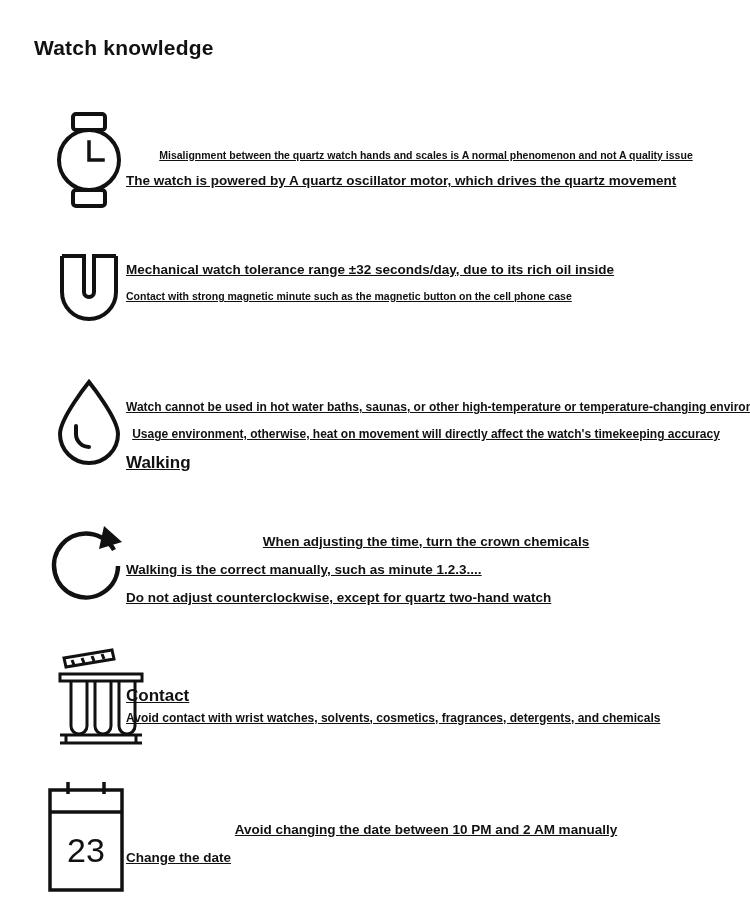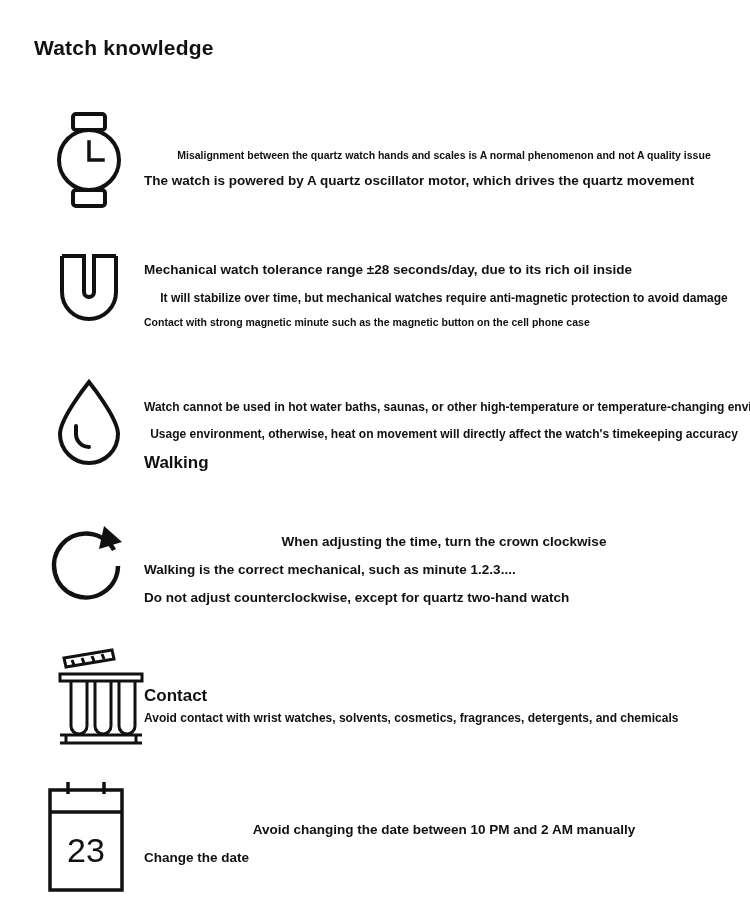--- a/index.html
+++ b/index.html
@@ -41,23 +41,24 @@
     left: 46px;
     top: 0;
     width: 100px;
     height: 100px;
   }
   .icon-box svg {
     display: block;
   }
   .lines {
     position: absolute;
-    left: 144px;
+    left: 126px;
     top: 0;
     width: 600px;
+    text-decoration: underline;
   }
   .line {
     display: block;
     white-space: nowrap;
     color: #111111;
   }
   
   .t-sm { font-size: 10.5px; font-weight: bold; line-height: 1.5; }
   .t-md { font-size: 12px; font-weight: bold; line-height: 1.5; }
   .t-lg { font-size: 13.5px; font-weight: bold; line-height: 1.55; }
@@ -91,22 +92,21 @@
   <div class="section" style="top:248px;">
     <div class="icon-box">
       <svg width="86" height="80" viewBox="0 0 86 80">
         <path d="M16 8 L16 44 A27 27 0 0 0 70 44 L70 8" fill="none" stroke="#111" stroke-width="4"></path>
         <path d="M16 8 L38 8 L38 20" fill="none" stroke="#111" stroke-width="4"></path>
         <path d="M70 8 L48 8 L48 20" fill="none" stroke="#111" stroke-width="4"></path>
         <path d="M38 20 L38 44 A5 5 0 0 0 48 44 L48 20" fill="none" stroke="#111" stroke-width="4"></path>
       </svg>
     </div>
     <div class="lines" style="top:12px;">
-      <span class="line t-lg a-left">Mechanical watch tolerance range ±28 seconds/day, due to its rich oil inside</span>
-      <span class="line t-md a-center" style="margin-top:8px;">It will stabilize over time, but mechanical watches require anti-magnetic protection to avoid damage</span>
+      <span class="line t-lg a-left">Mechanical watch tolerance range ±32 seconds/day, due to its rich oil inside</span>
       <span class="line t-sm a-left" style="margin-top:8px;">Contact with strong magnetic minute such as the magnetic button on the cell phone case</span>
     </div>
   </div>
 
   <div class="section" style="top:376px;">
     <div class="icon-box">
       <svg width="86" height="92" viewBox="0 0 86 92">
         <path d="M43 6 C43 6 14 42 14 58 A29 29 0 0 0 72 58 C72 42 43 6 43 6 Z" fill="none" stroke="#111" stroke-width="4"></path>
         <path d="M30 50 L30 58 A13 13 0 0 0 43 71" fill="none" stroke="#111" stroke-width="4" stroke-linecap="round"></path>
       </svg>
@@ -119,22 +119,22 @@
   </div>
 
   <div class="section" style="top:516px;">
     <div class="icon-box">
       <svg width="86" height="92" viewBox="0 0 86 92">
         <path d="M68 34 A32 32 0 1 0 72 50" fill="none" stroke="#111" stroke-width="4.5"></path>
         <path d="M58 10 L76 26 L53 33 Z" fill="#111"></path>
       </svg>
     </div>
     <div class="lines" style="top:16px;">
-      <span class="line t-lg a-center">When adjusting the time, turn the crown clockwise</span>
-      <span class="line t-lg a-left" style="margin-top:7px;">Walking is the correct mechanical, such as minute 1.2.3....</span>
+      <span class="line t-lg a-center">When adjusting the time, turn the crown chemicals</span>
+      <span class="line t-lg a-left" style="margin-top:7px;">Walking is the correct manually, such as minute 1.2.3....</span>
       <span class="line t-lg a-left" style="margin-top:7px;">Do not adjust counterclockwise, except for quartz two-hand watch</span>
     </div>
   </div>
 
   <div class="section" style="top:640px;">
     <div class="icon-box">
       <svg width="100" height="110" viewBox="0 0 100 110">
         <g stroke="#111" stroke-width="3" fill="none">
           <path d="M18 18 L66 10 L68 19 L20 27 Z"></path>
           <line x1="26" y1="20" x2="28" y2="25"></line>

